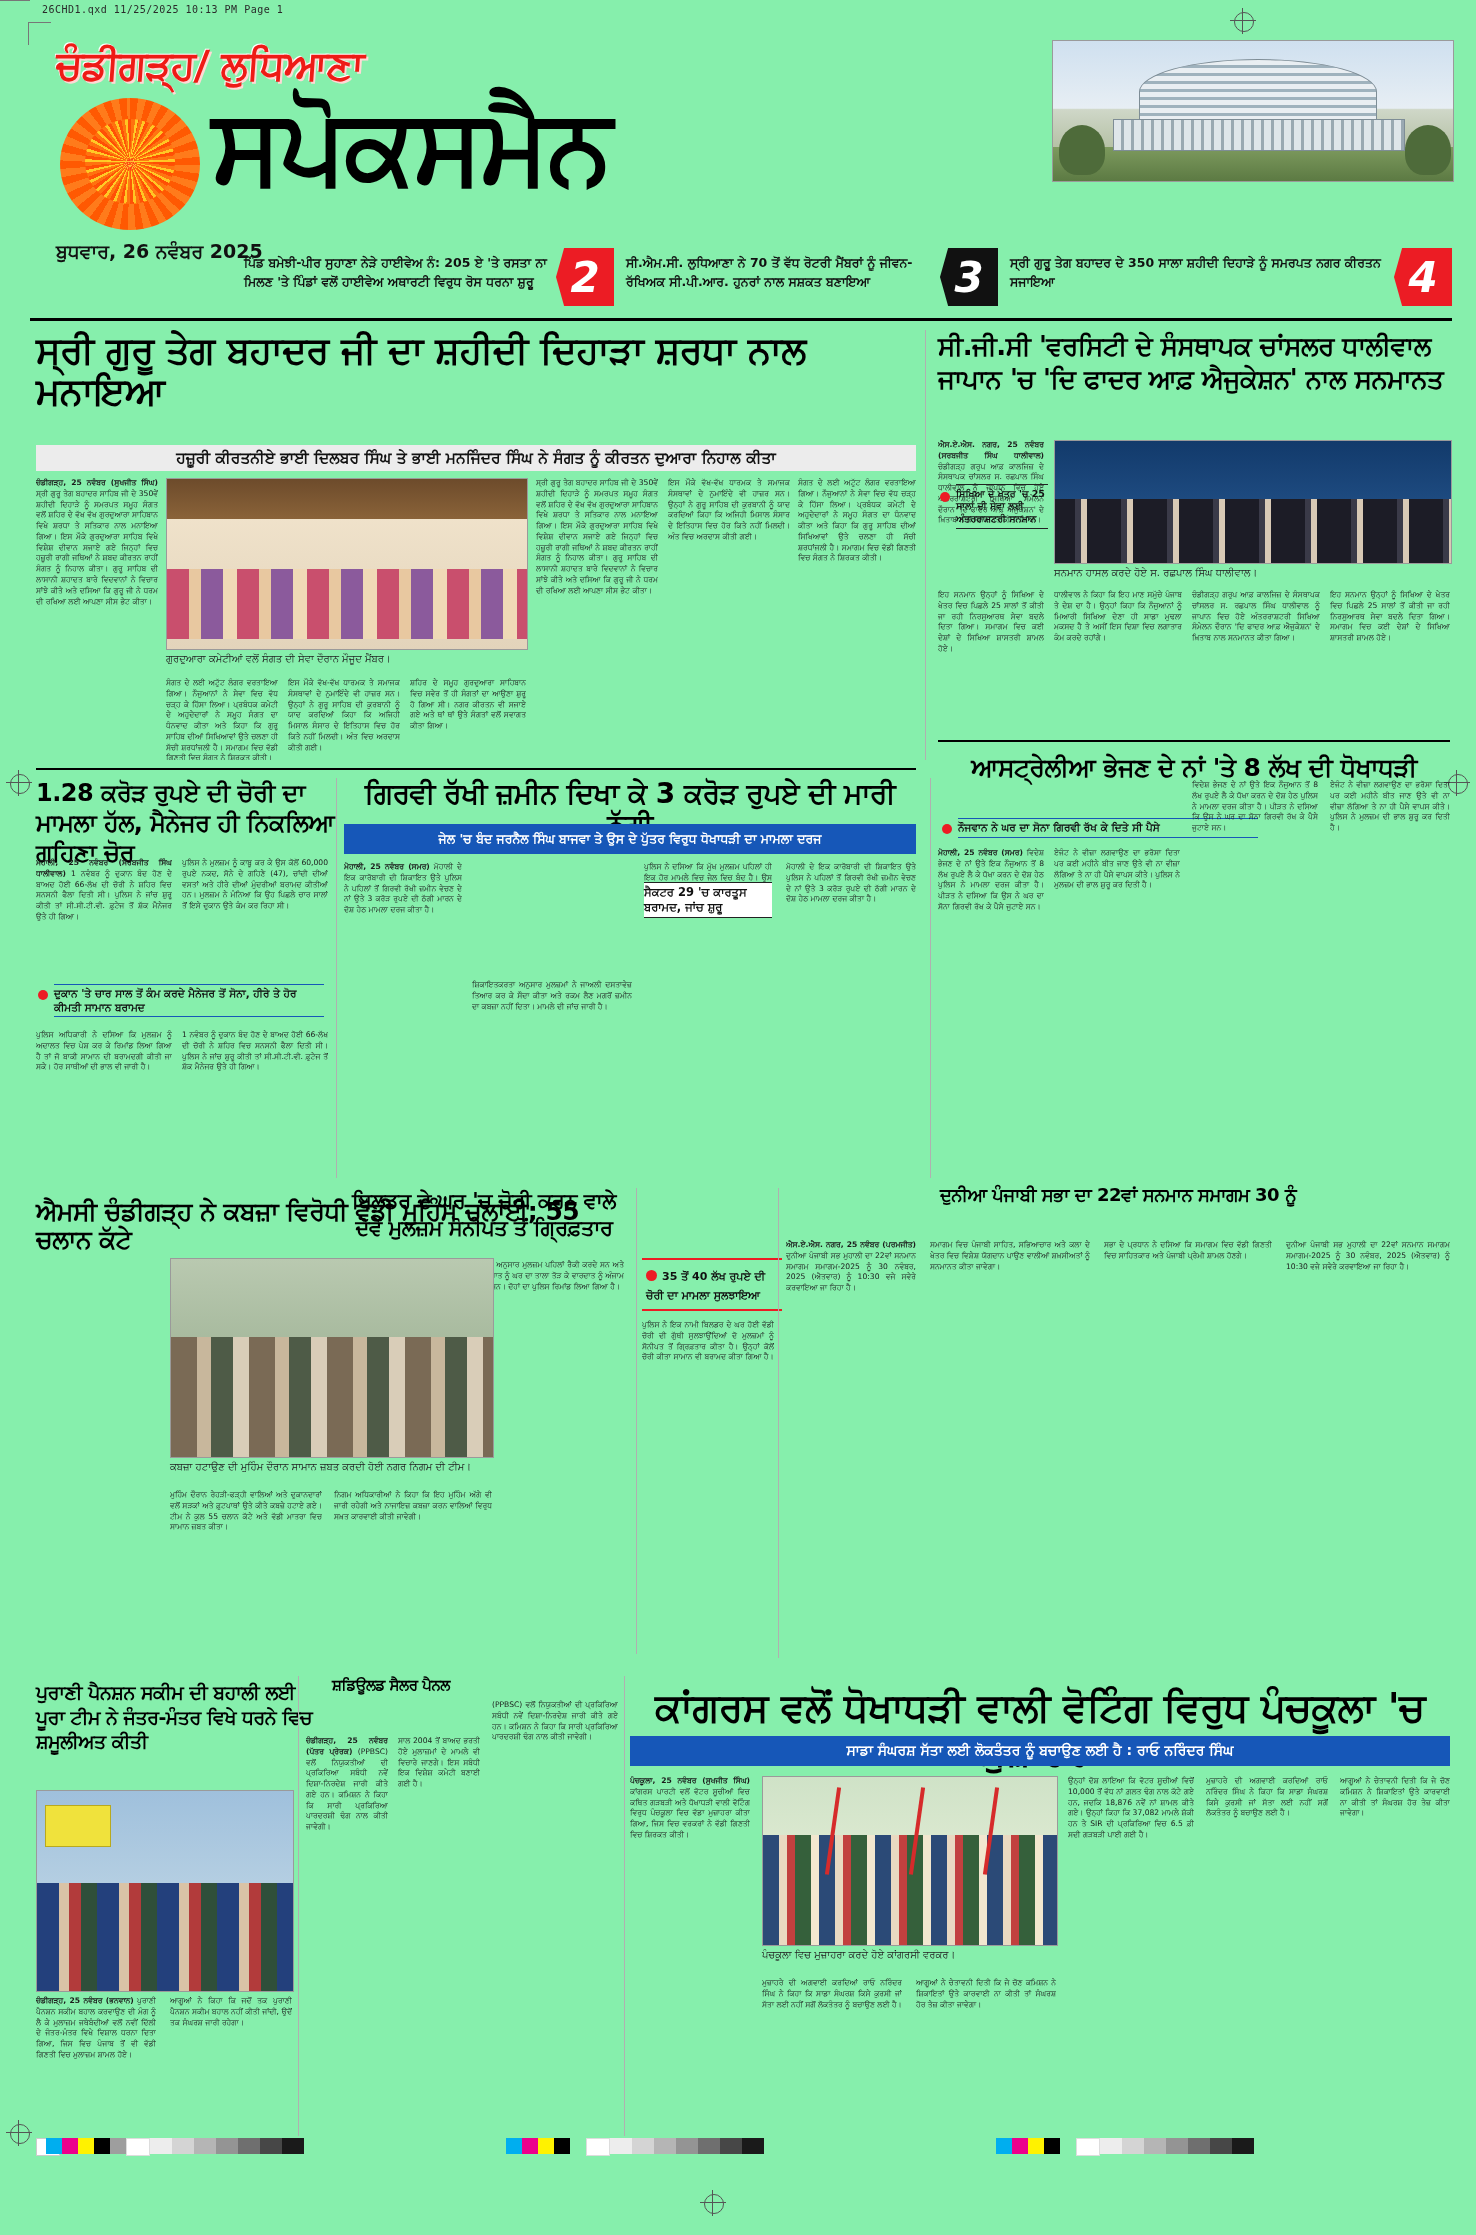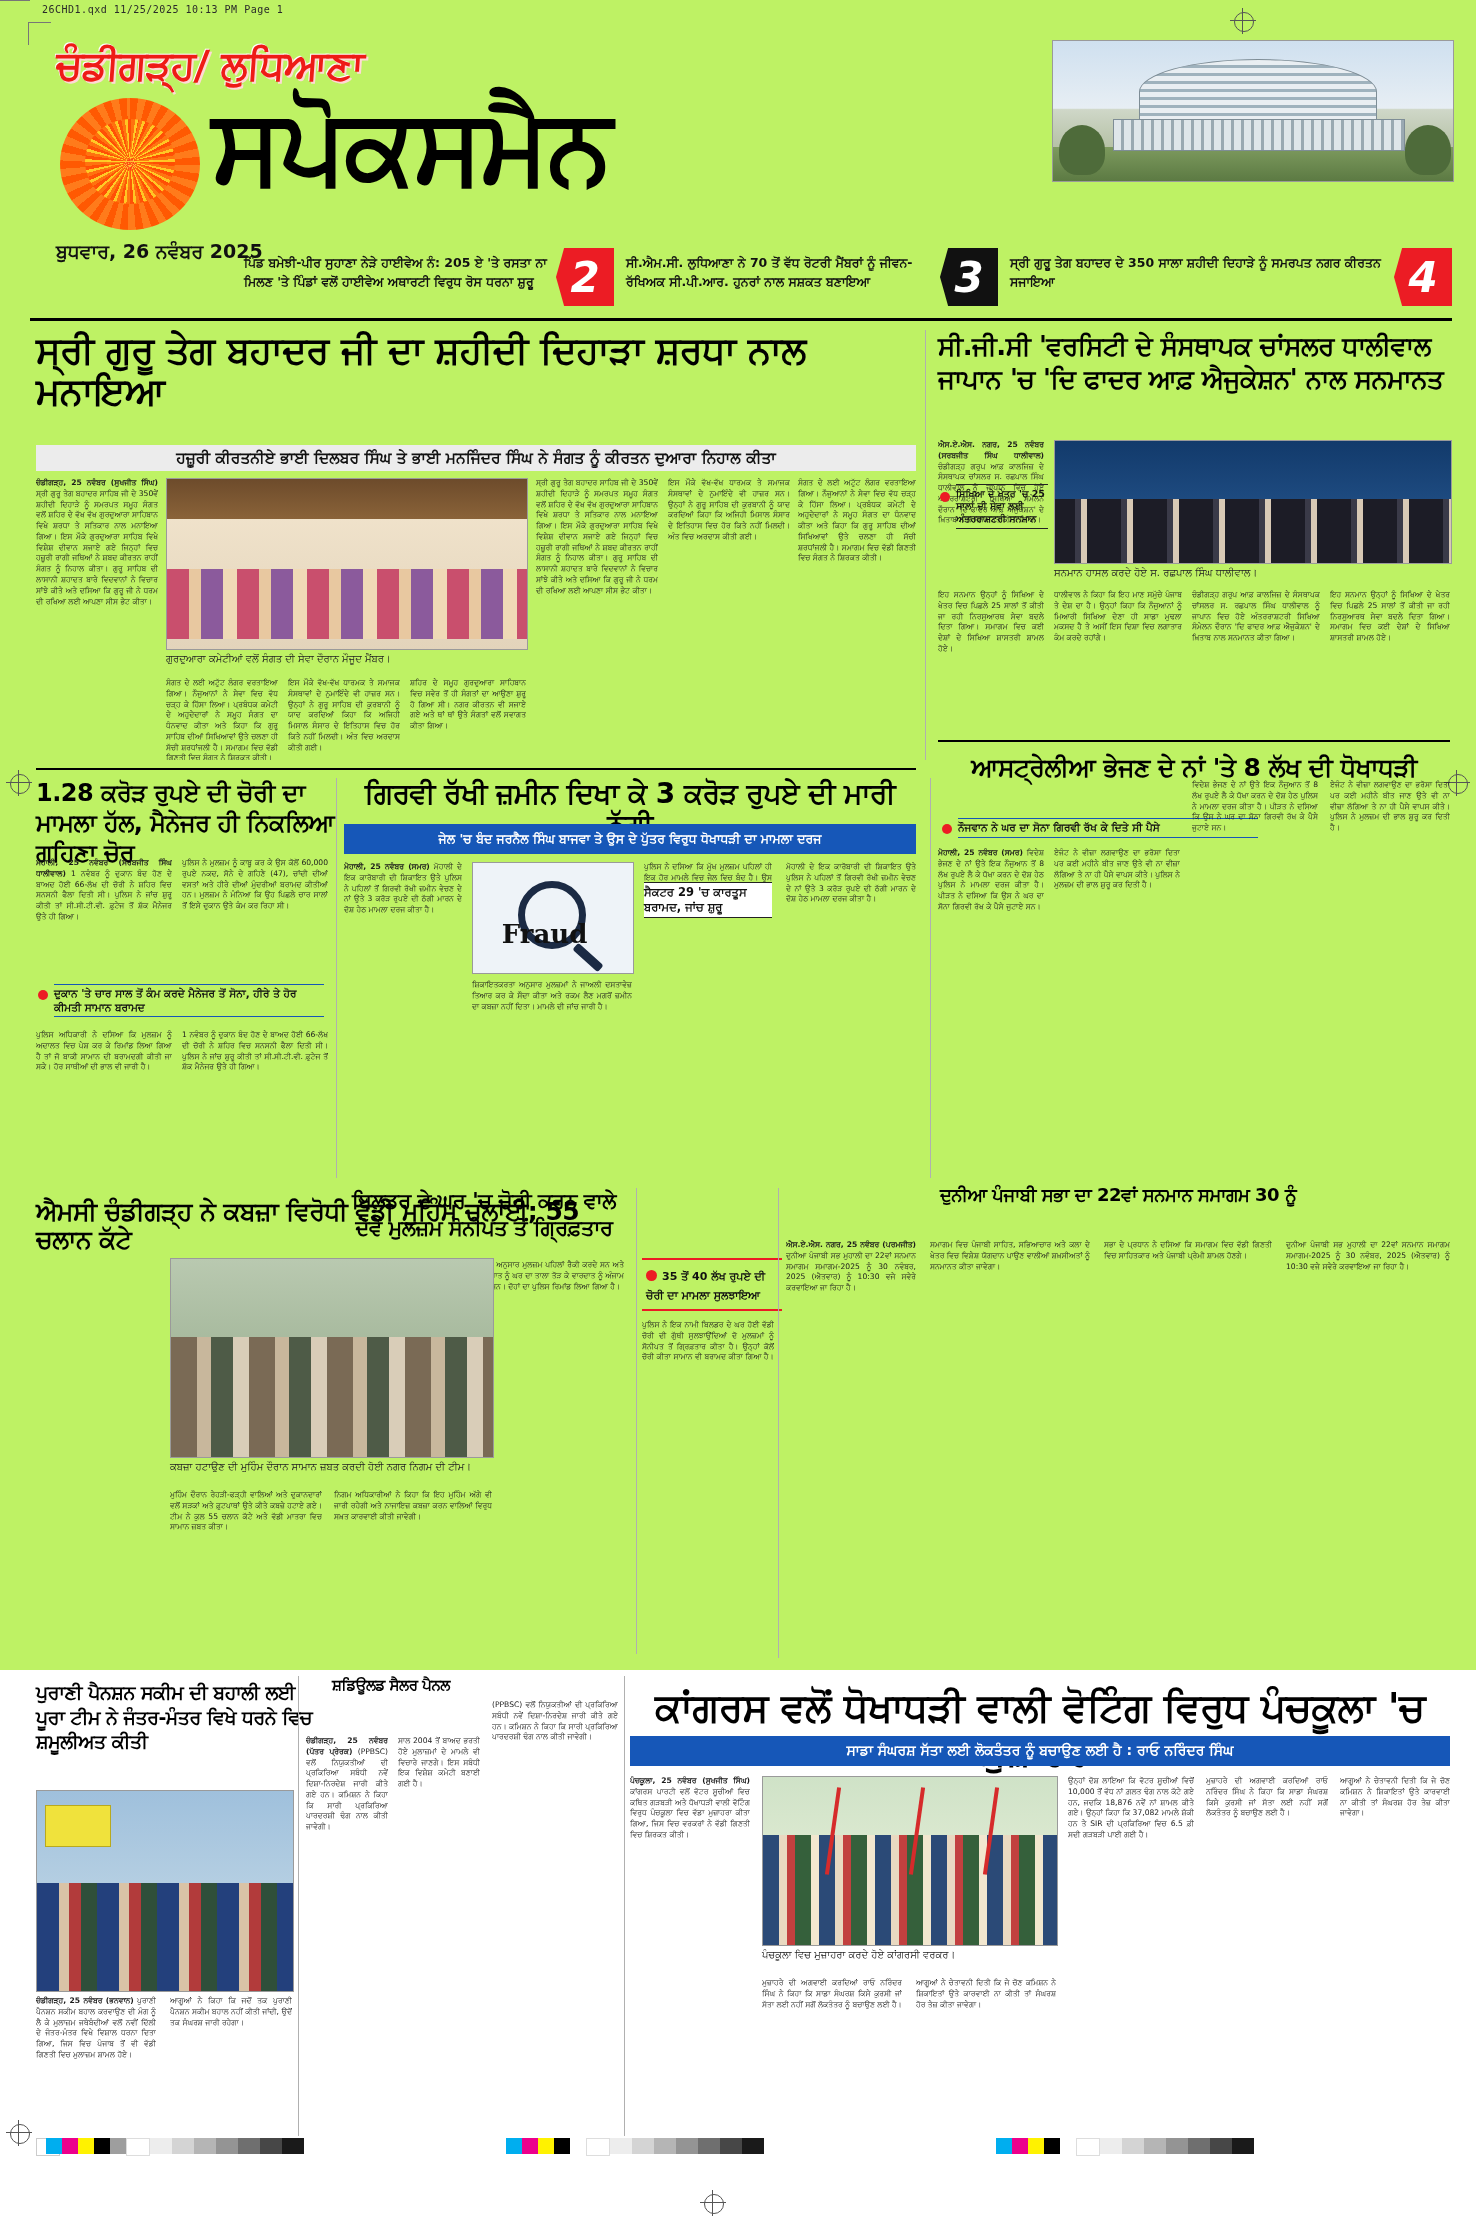--- a/index.html
+++ b/index.html
@@ -1,17 +1,17 @@
 <!DOCTYPE html>
 <html><head>
 <meta charset="utf-8">
 <style>
   html,body{margin:0;padding:0;background:#fff;}
   body{width:1476px;height:2235px;font-family:"DejaVu Sans","Liberation Sans",sans-serif;position:relative;overflow:hidden;}
-  .page{position:absolute;left:0;top:0;width:1476px;height:1670px;background:#bef264;}
+  .page{position:absolute;left:0;top:0;width:1476px;height:2235px;background:#86efac;}
 
   
   .filestamp{position:absolute;left:42px;top:4px;font-size:10px;color:#2a2a2a;font-family:"DejaVu Sans Mono","Liberation Mono",monospace;letter-spacing:.5px;}
   .cropmark{position:absolute;width:26px;height:26px;}
   .cropmark:before,.cropmark:after{content:"";position:absolute;background:#555;}
   .cropmark:before{left:0;top:12px;width:26px;height:1px;}
   .cropmark:after{left:12px;top:0;width:1px;height:26px;}
   .cropcirc{position:absolute;width:18px;height:18px;border:1px solid #555;border-radius:50%;}
   .cm-tr{left:1230px;top:8px;} .cc-tr{left:1234px;top:12px;}
   .cm-ml{left:6px;top:770px;} .cc-ml{left:10px;top:774px;}
@@ -226,24 +226,20 @@
   <div class="subhl" style="left:54px;top:984px;width:270px;font-size:10.5px;font-weight:800;border-top:1px solid #1657b8;border-bottom:1px solid #1657b8;padding:2px 0;">ਦੁਕਾਨ 'ਤੇ ਚਾਰ ਸਾਲ ਤੋਂ ਕੰਮ ਕਰਦੇ ਮੈਨੇਜਰ ਤੋਂ ਸੋਨਾ, ਹੀਰੇ ਤੇ ਹੋਰ ਕੀਮਤੀ ਸਾਮਾਨ ਬਰਾਮਦ</div>
   <div class="col" style="left:36px;top:1030px;width:136px;height:160px;">ਪੁਲਿਸ ਅਧਿਕਾਰੀ ਨੇ ਦਸਿਆ ਕਿ ਮੁਲਜ਼ਮ ਨੂੰ ਅਦਾਲਤ ਵਿਚ ਪੇਸ਼ ਕਰ ਕੇ ਰਿਮਾਂਡ ਲਿਆ ਗਿਆ ਹੈ ਤਾਂ ਜੋ ਬਾਕੀ ਸਾਮਾਨ ਦੀ ਬਰਾਮਦਗੀ ਕੀਤੀ ਜਾ ਸਕੇ। ਹੋਰ ਸਾਥੀਆਂ ਦੀ ਭਾਲ ਵੀ ਜਾਰੀ ਹੈ।</div>
   <div class="col" style="left:182px;top:1030px;width:146px;height:160px;">1 ਨਵੰਬਰ ਨੂੰ ਦੁਕਾਨ ਬੰਦ ਹੋਣ ਦੇ ਬਾਅਦ ਹੋਈ 66-ਲੱਖ ਦੀ ਚੋਰੀ ਨੇ ਸ਼ਹਿਰ ਵਿਚ ਸਨਸਨੀ ਫੈਲਾ ਦਿਤੀ ਸੀ। ਪੁਲਿਸ ਨੇ ਜਾਂਚ ਸ਼ੁਰੂ ਕੀਤੀ ਤਾਂ ਸੀ.ਸੀ.ਟੀ.ਵੀ. ਫ਼ੁਟੇਜ ਤੋਂ ਸ਼ੱਕ ਮੈਨੇਜਰ ਉਤੇ ਹੀ ਗਿਆ।</div>
 
   <div class="hl" style="left:344px;top:778px;width:572px;font-size:28px;text-align:center;">ਗਿਰਵੀ ਰੱਖੀ ਜ਼ਮੀਨ ਦਿਖਾ ਕੇ 3 ਕਰੋੜ ਰੁਪਏ ਦੀ ਮਾਰੀ ਠੱਗੀ</div>
   <div class="bluebar" style="left:344px;top:824px;width:572px;height:30px;font-size:12.5px;">ਜੇਲ 'ਚ ਬੰਦ ਜਰਨੈਲ ਸਿੰਘ ਬਾਜਵਾ ਤੇ ਉਸ ਦੇ ਪੁੱਤਰ ਵਿਰੁਧ ਧੋਖਾਧੜੀ ਦਾ ਮਾਮਲਾ ਦਰਜ</div>
   <div class="col" style="left:344px;top:862px;width:118px;height:316px;">
     <b>ਮੋਹਾਲੀ, 25 ਨਵੰਬਰ (ਸਮਰ)</b>
     <span>ਮੋਹਾਲੀ ਦੇ ਇਕ ਕਾਰੋਬਾਰੀ ਦੀ ਸ਼ਿਕਾਇਤ ਉਤੇ ਪੁਲਿਸ ਨੇ ਪਹਿਲਾਂ ਤੋਂ ਗਿਰਵੀ ਰੱਖੀ ਜ਼ਮੀਨ ਵੇਚਣ ਦੇ ਨਾਂ ਉਤੇ 3 ਕਰੋੜ ਰੁਪਏ ਦੀ ਠੱਗੀ ਮਾਰਨ ਦੇ ਦੋਸ਼ ਹੇਠ ਮਾਮਲਾ ਦਰਜ ਕੀਤਾ ਹੈ।</span>
   </div>
-  <div class="photo ph-fraud" style="left:472px;top:862px;width:160px;height:110px;">
-    <div class="glass"></div>
-    <div class="fw">Fraud</div>
-  </div>
   <div class="col" style="left:472px;top:980px;width:160px;height:198px;">ਸ਼ਿਕਾਇਤਕਰਤਾ ਅਨੁਸਾਰ ਮੁਲਜ਼ਮਾਂ ਨੇ ਜਾਅਲੀ ਦਸਤਾਵੇਜ਼ ਤਿਆਰ ਕਰ ਕੇ ਸੌਦਾ ਕੀਤਾ ਅਤੇ ਰਕਮ ਲੈਣ ਮਗਰੋਂ ਜ਼ਮੀਨ ਦਾ ਕਬਜ਼ਾ ਨਹੀਂ ਦਿਤਾ। ਮਾਮਲੇ ਦੀ ਜਾਂਚ ਜਾਰੀ ਹੈ।</div>
   <div class="col" style="left:644px;top:862px;width:128px;height:316px;">ਪੁਲਿਸ ਨੇ ਦਸਿਆ ਕਿ ਮੁੱਖ ਮੁਲਜ਼ਮ ਪਹਿਲਾਂ ਹੀ ਇਕ ਹੋਰ ਮਾਮਲੇ ਵਿਚ ਜੇਲ ਵਿਚ ਬੰਦ ਹੈ। ਉਸ ਦੇ ਪੁੱਤਰ ਦੀ ਭਾਲ ਕੀਤੀ ਜਾ ਰਹੀ ਹੈ। ਬੈਂਕ ਖਾਤਿਆਂ ਦੀ ਜਾਂਚ ਵੀ ਕੀਤੀ ਜਾ ਰਹੀ ਹੈ।</div>
   <div class="col" style="left:786px;top:862px;width:130px;height:316px;">ਮੋਹਾਲੀ ਦੇ ਇਕ ਕਾਰੋਬਾਰੀ ਦੀ ਸ਼ਿਕਾਇਤ ਉਤੇ ਪੁਲਿਸ ਨੇ ਪਹਿਲਾਂ ਤੋਂ ਗਿਰਵੀ ਰੱਖੀ ਜ਼ਮੀਨ ਵੇਚਣ ਦੇ ਨਾਂ ਉਤੇ 3 ਕਰੋੜ ਰੁਪਏ ਦੀ ਠੱਗੀ ਮਾਰਨ ਦੇ ਦੋਸ਼ ਹੇਠ ਮਾਮਲਾ ਦਰਜ ਕੀਤਾ ਹੈ।</div>
 
   <div class="subhl" style="left:644px;top:882px;width:128px;font-size:11.5px;font-weight:800;border-top:1px solid #222;border-bottom:1px solid #222;padding:2px 0;background:#fff;">ਸੈਕਟਰ 29 'ਚ ਕਾਰਤੂਸ ਬਰਾਮਦ, ਜਾਂਚ ਸ਼ੁਰੂ</div>
 
   <div class="hl" style="left:344px;top:1188px;width:280px;font-size:21px;line-height:1.28;text-align:center;">ਬਿਲਡਰ ਦੇ ਘਰ 'ਚ ਚੋਰੀ ਕਰਨ ਵਾਲੇ ਦੋਵੇਂ ਮੁਲਜ਼ਮ ਸੋਨੀਪਤ ਤੋਂ ਗ੍ਰਿਫ਼ਤਾਰ</div>
   <div class="col" style="left:344px;top:1260px;width:120px;height:390px;">
     <b>ਐਸ.ਏ.ਐਸ. ਨਗਰ, 25 ਨਵੰਬਰ (ਸਰਬਜੀਤ ਸਿੰਘ ਧਾਲੀਵਾਲ)</b>
     <span>ਪੁਲਿਸ ਨੇ ਇਕ ਨਾਮੀ ਬਿਲਡਰ ਦੇ ਘਰ ਹੋਈ ਵੱਡੀ ਚੋਰੀ ਦੀ ਗੁੱਥੀ ਸੁਲਝਾਉਂਦਿਆਂ ਦੋ ਮੁਲਜ਼ਮਾਂ ਨੂੰ ਸੋਨੀਪਤ ਤੋਂ ਗ੍ਰਿਫ਼ਤਾਰ ਕੀਤਾ ਹੈ। ਉਨ੍ਹਾਂ ਕੋਲੋਂ ਚੋਰੀ ਕੀਤਾ ਸਾਮਾਨ ਵੀ ਬਰਾਮਦ ਕੀਤਾ ਗਿਆ ਹੈ।</span>

